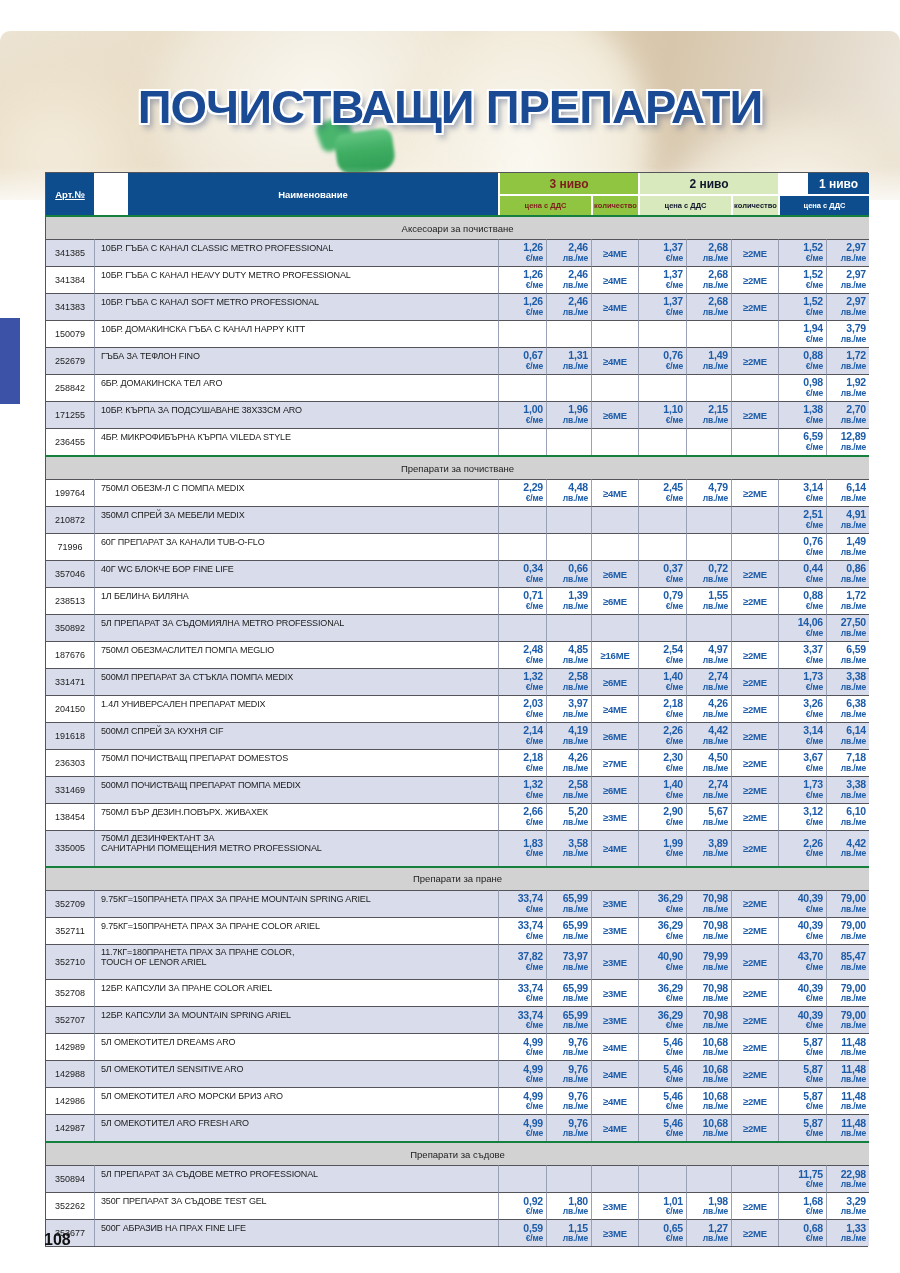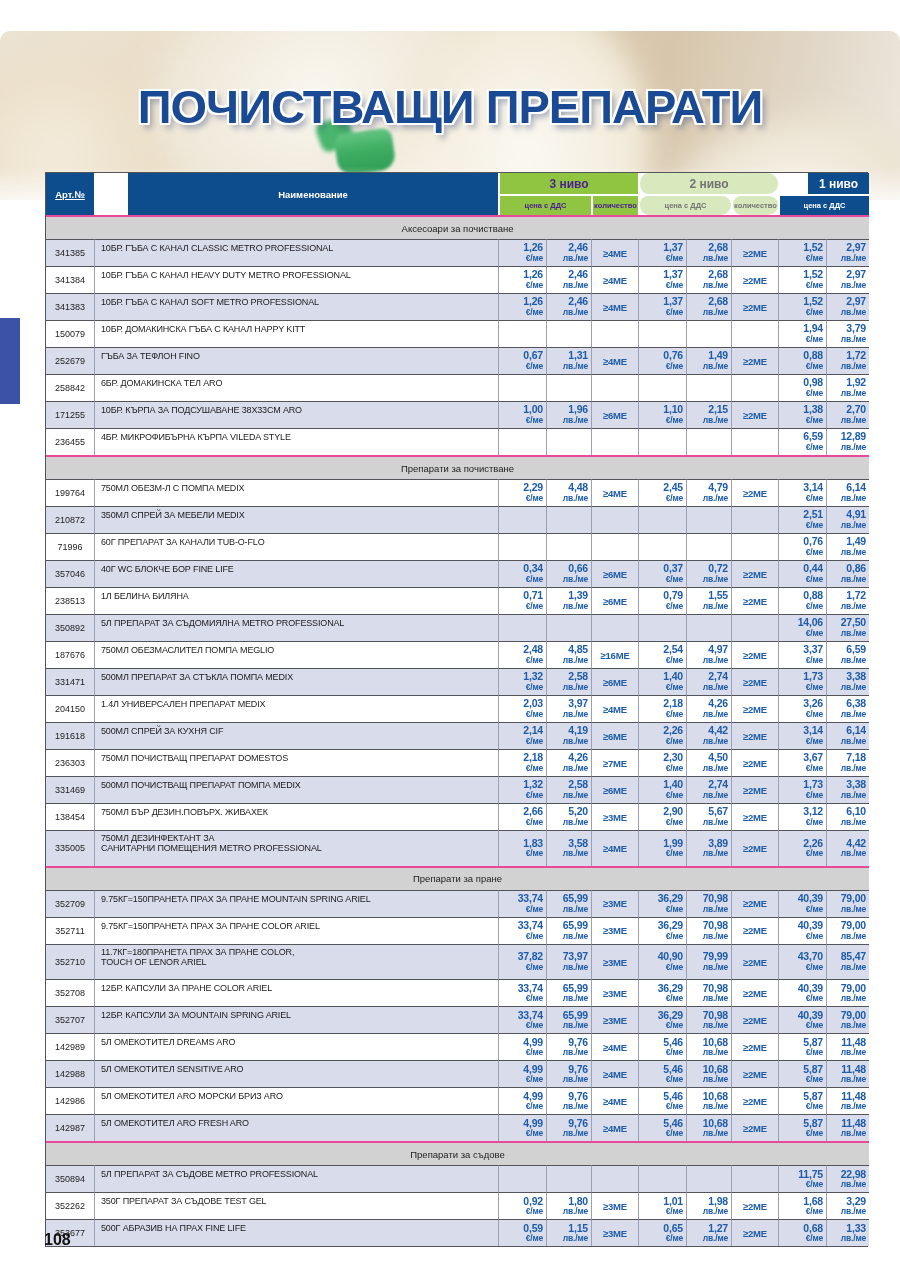--- a/index.html
+++ b/index.html
@@ -43,28 +43,28 @@
   .tbl { position:absolute; left:45px; top:172px; width:823px;
          display:grid; grid-template-columns:48px 404px 48px 45px 47px 48px 45px 47px 48px 43px;
          border:1px solid #54555b; background:#fff; }
   .hc { background:#0e4d8d; color:#fff; display:flex; align-items:center; justify-content:center;
         border-left:2px solid #fff; }
   .hc.first { border-left:none;text-decoration:underline; }
   .h-art  { grid-column:1; grid-row:1/3; font-size:9.5px; font-weight:bold; }
   .h-name { grid-column:2; grid-row:1/3; font-size:9.5px; font-weight:bold;margin-left:32px; }
   .h-lvl  { grid-row:1; height:21px; font-size:12px; font-weight:bold; }
   .h-sub  { grid-row:2; height:21px; font-size:7.5px; font-weight:bold; border-top:2px solid #fff; }
-  .g3  { background:#8fc540; color:#4c1d95; }
-  .g2  { background:#d9e9be; color:#737373;border-radius:10px; }
+  .g3  { background:#8fc540; color:#7f1d1d; }
+  .g2  { background:#d9e9be; color:#0f172a; }
   .bl1 { background:#0e4d8d; color:#fff; }
   .sp2 { grid-column:span 2; }
 
   .sec { grid-column:1/-1; background:#d2d2d3; color:#222; font-size:9.5px;
          display:flex; align-items:center; justify-content:center; height:24px;
-         border-top:2px solid #ec4899; }
+         border-top:2px solid #15803d; }
   .cell { border-top:1px solid #54555b; border-left:1px solid #9aa1b4; min-height:27px;
           display:flex; align-items:center; background:#fff; }
   .cell.cfirst { border-left:none; }
   .cell.shaded { background:#d9dcea; }
   .art  { justify-content:center; font-size:9px; color:#1c1c1c; }
   .name { justify-content:flex-start; padding:2px 4px 12px 6px; font-size:9px; color:#1c1c1c;
           flex-direction:column; align-items:flex-start; line-height:1.15; letter-spacing:-0.15px;
           display:flex; justify-content:center; }
   .price { flex-direction:column; align-items:flex-end; justify-content:center;
            padding-right:3px; color:#1d5ca9; font-weight:bold; line-height:1.12; }

